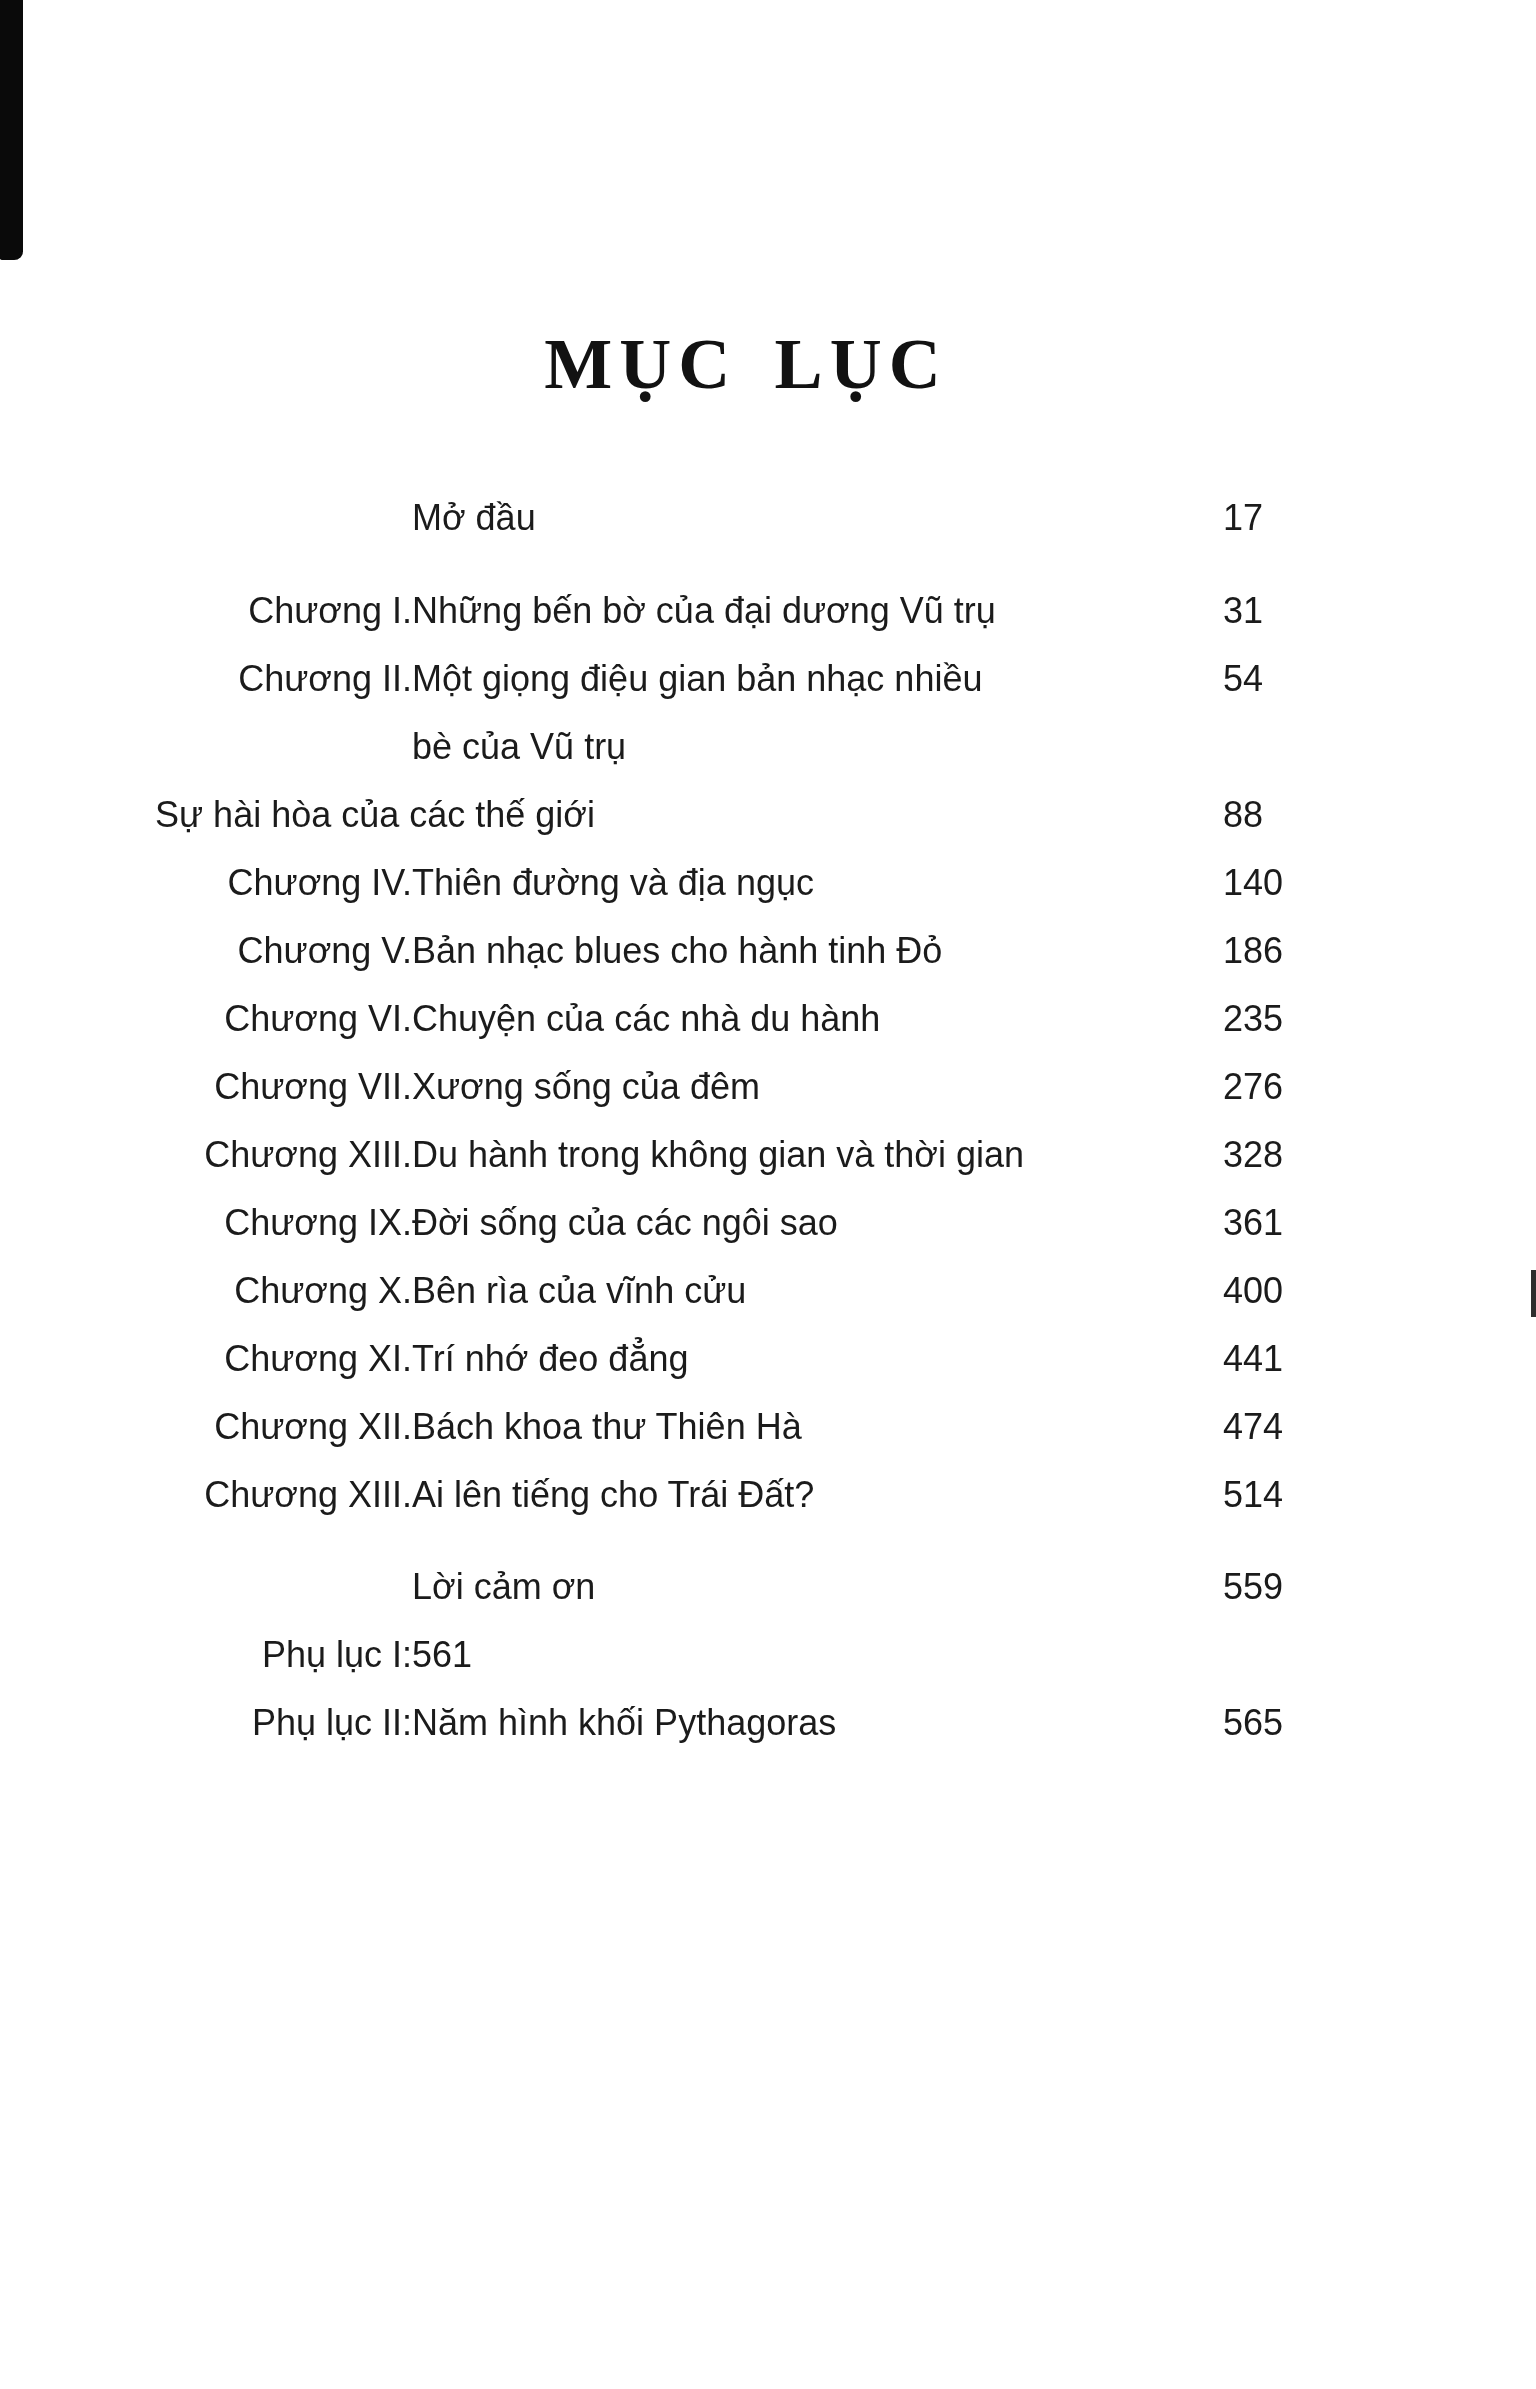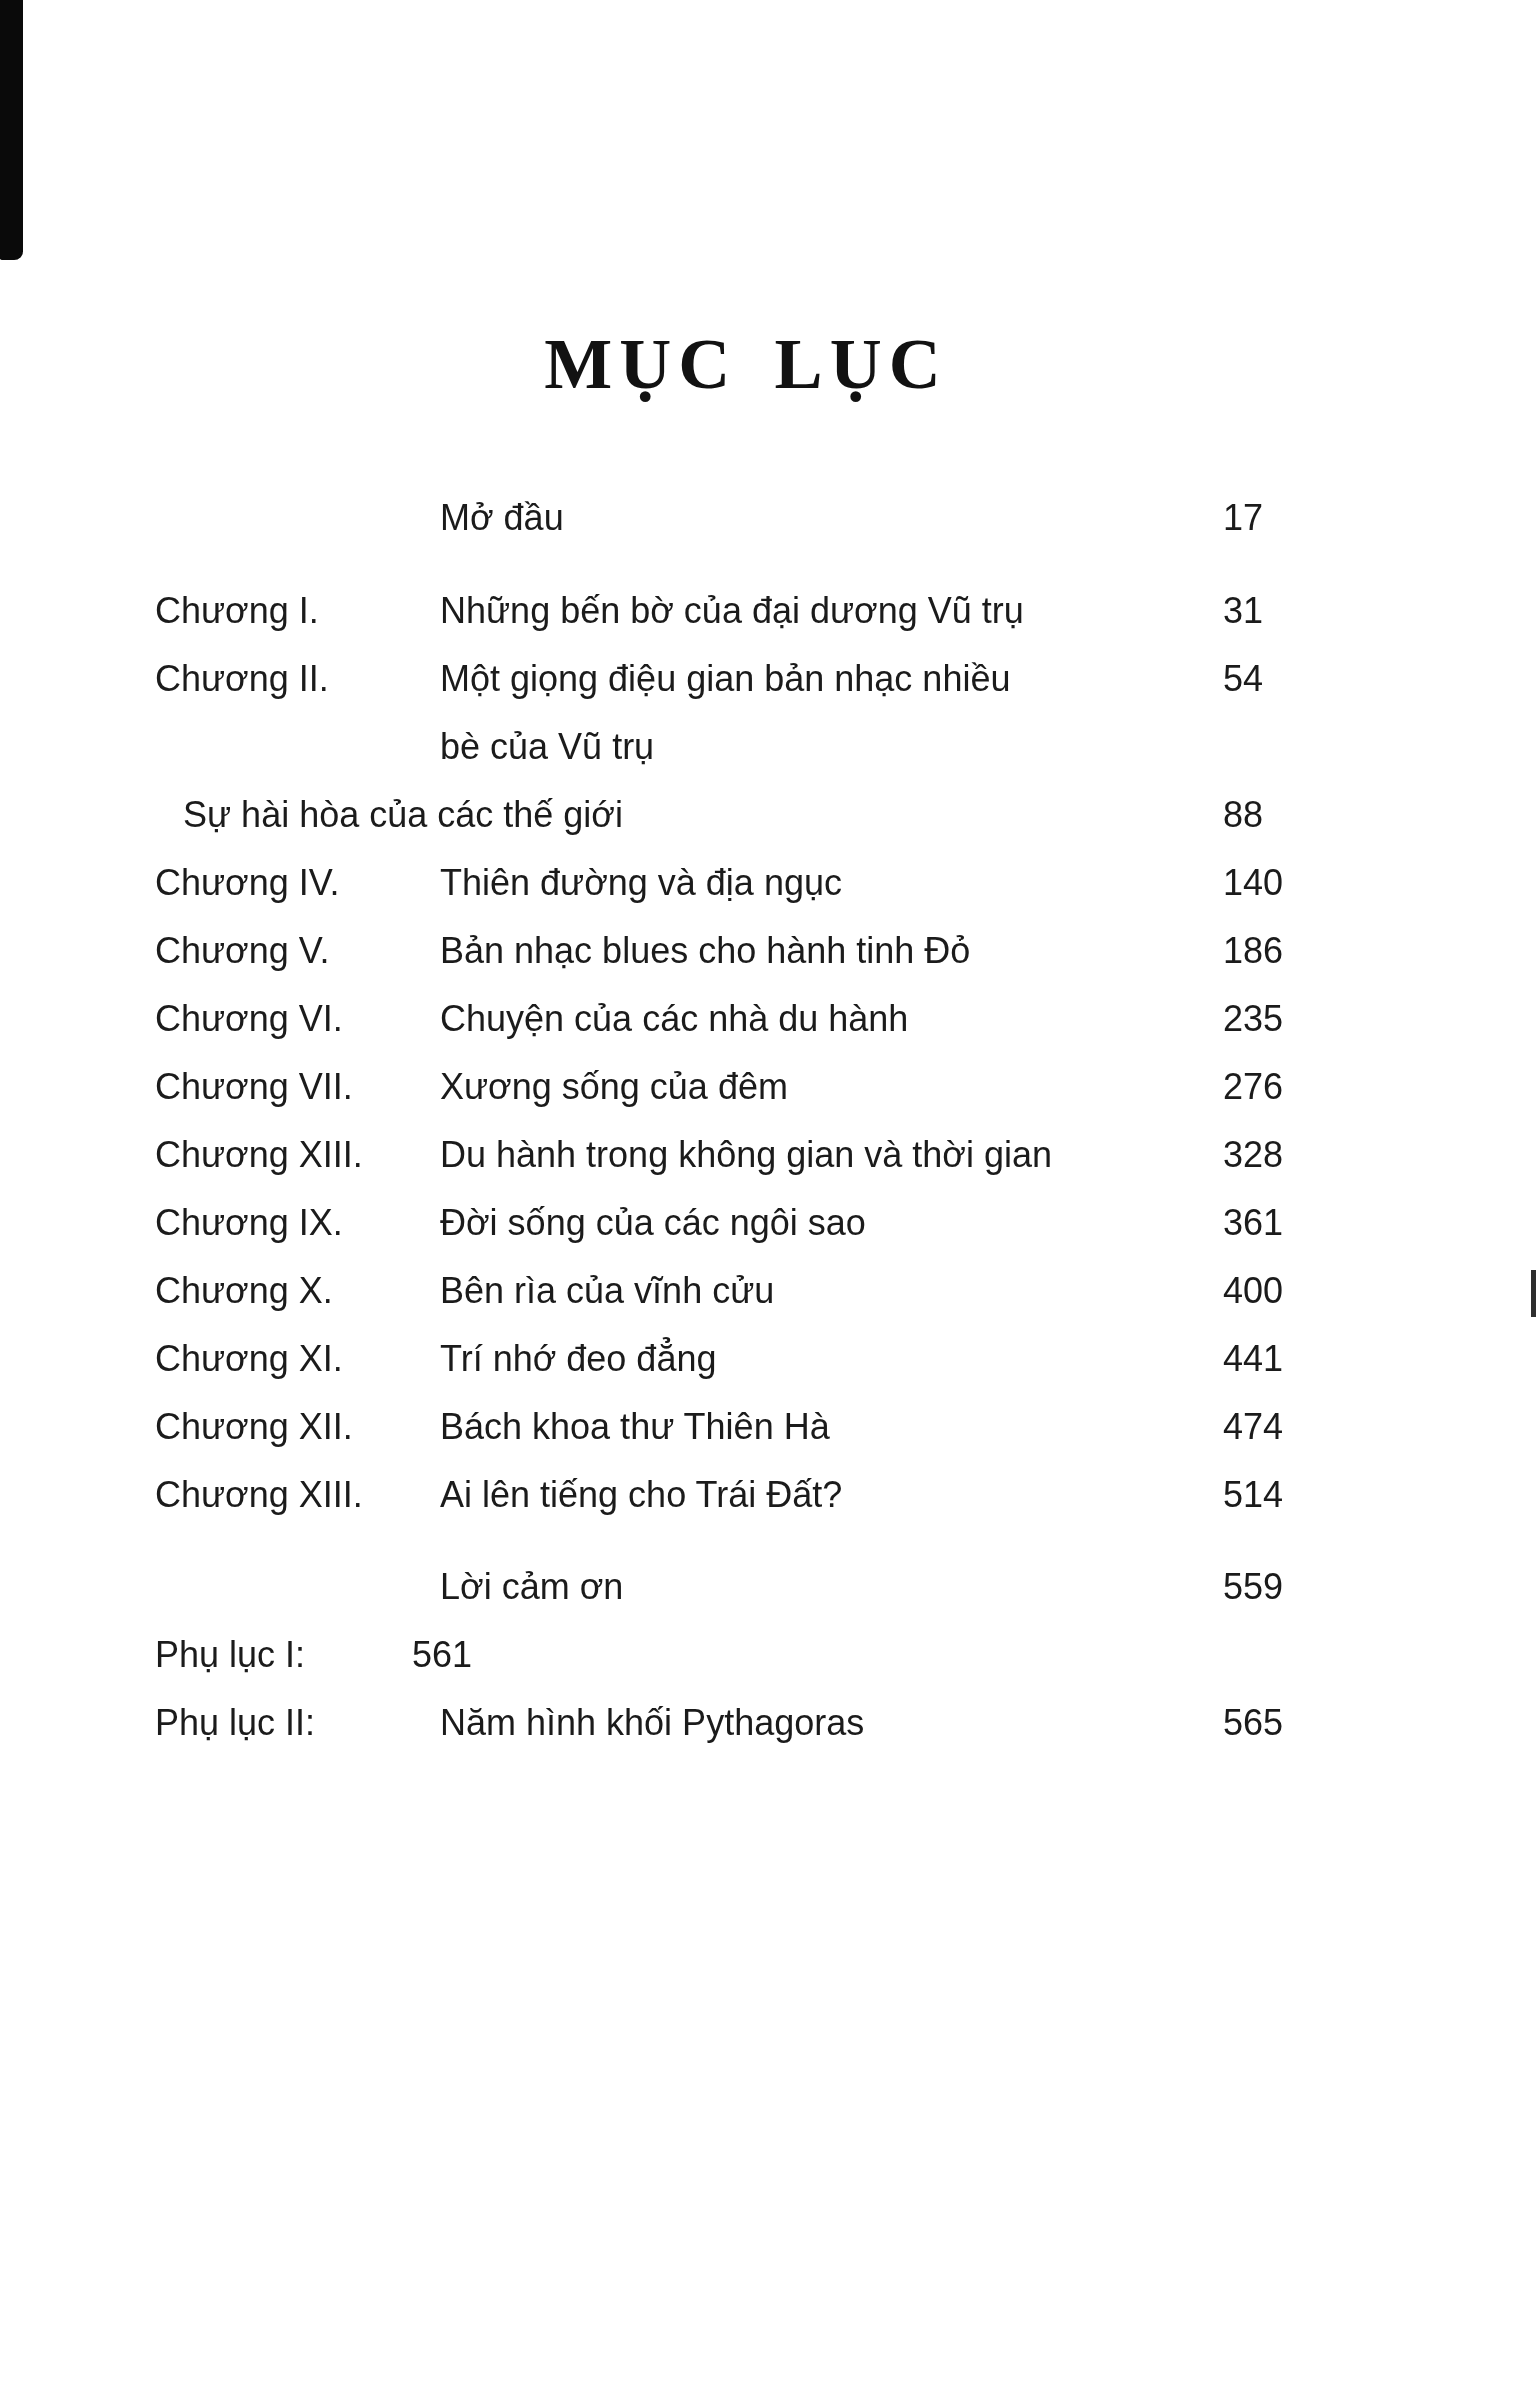--- a/index.html
+++ b/index.html
@@ -37,23 +37,23 @@
     left: 155px;
     width: 1182px;
     font-size: 36px;
   }
   .row {
     display: flex;
     align-items: flex-start;
     line-height: 68px;
   }
   .row.gap-after { margin-bottom: 24.6px; }
-  .label { flex: 0 0 257px; width: 257px; white-space: nowrap; }
+  .label { flex: 0 0 257px; width: 257px; white-space: nowrap; text-align: right; }
   .titlecol { flex: 1 1 auto; min-width: 0; }
-  .titlecol .line { display: block; white-space: nowrap; margin-left: 28px; }
+  .titlecol .line { display: block; white-space: nowrap; }
   .pagenum { flex: 0 0 114px; text-align: left; white-space: nowrap; }
   em.it { font-style: italic; }
 </style>
 </head>
 <body>
 
 <div class="page">
 
   <div class="scan-artifact artifact-top-left"></div>
   <div class="scan-artifact artifact-bottom-left"></div>

